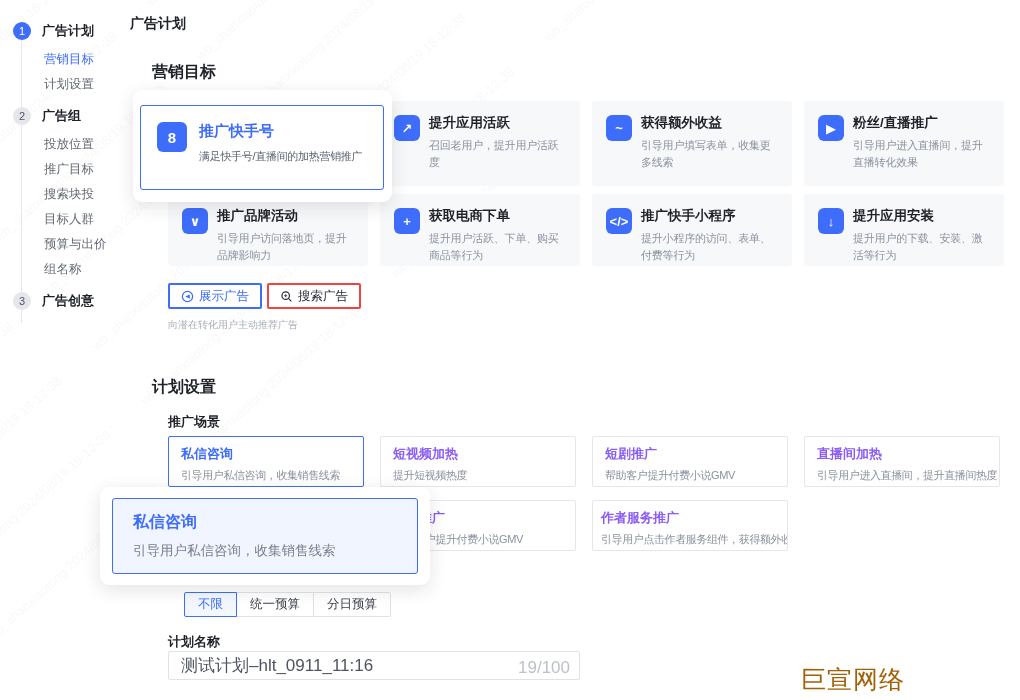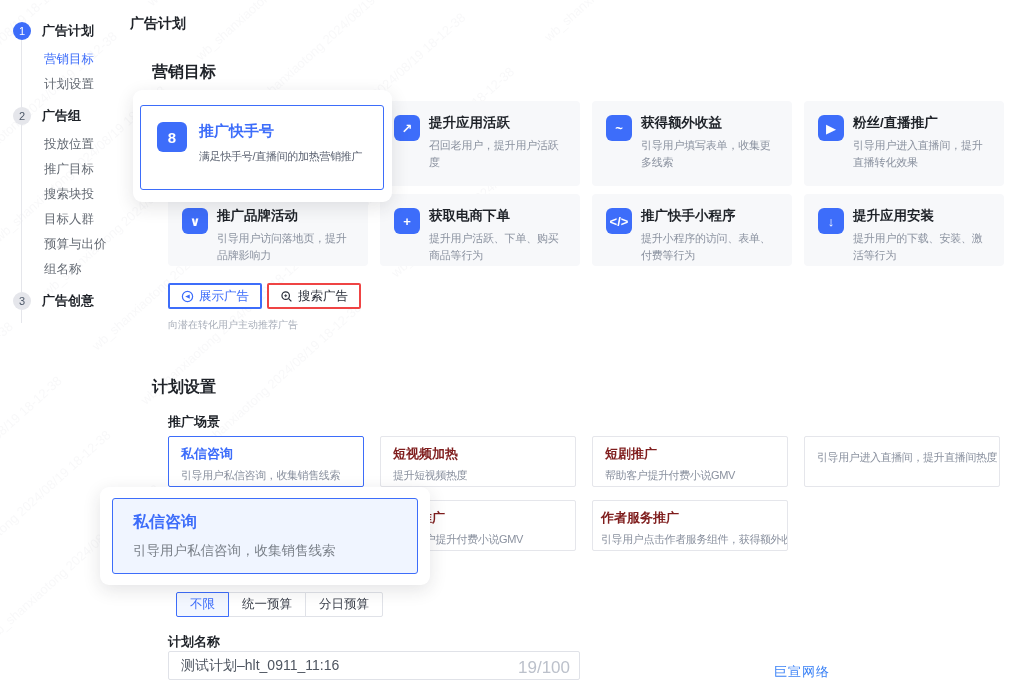--- a/index.html
+++ b/index.html
@@ -62,58 +62,58 @@
   }
   .ad-btn.selected { border-color:#3d6dfa; color:#3d6dfa; }
   #ad-hint { position:absolute; left:168px; top:318px; font-size:10px; color:#a7adb8; z-index:1; }
   
   #scene-grid {
     position:absolute; left:168px; top:436px; width:836px; z-index:1;
     display:grid; grid-template-columns:repeat(4,196px); grid-auto-rows:51px; gap:13px 16px;
   }
   .scene-card { background:#fff; border:1px solid #e5e6eb; border-radius:2px; padding:8px 12px; cursor:pointer; overflow:hidden; }
   .scene-card.selected { border-color:#3d6dfa; }
-  .scene-title { font-size:13px; font-weight:bold; color:#7f1d1d; white-space:nowrap; }
+  .scene-title { font-size:13px; font-weight:bold; color:#8b5cf6; white-space:nowrap; }
   .scene-card.selected .scene-title { color:#3d6dfa; }
   .scene-desc { font-size:11px; color:#8a919f; margin-top:5px; white-space:nowrap; letter-spacing:-.4px; }
   
   #budget { position:absolute; left:168px; top:592px; display:flex; z-index:1; }
   .budget-seg {
     height:25px; line-height:23px; padding:0 13px; font-size:12.5px; color:#3a3f4a;
     background:#fff; border:1px solid #e0e2e8; margin-left:-1px; cursor:pointer;
   }
-  .budget-seg:first-child { margin-left:8px; border-radius:2px 0 0 2px; }
+  .budget-seg:first-child { margin-left:16px; border-radius:2px 0 0 2px; }
   .budget-seg:last-child { border-radius:0 2px 2px 0; }
   .budget-seg.selected { background:#f3f7ff; border-color:#3d6dfa; color:#3d6dfa; position:relative; z-index:1; }
   
   #name-wrap { position:absolute; left:168px; top:651px; width:412px; height:29px; z-index:1; }
   #name-input {
     width:100%; height:100%; border:1px solid #e0e2e8; border-radius:2px; background:#fff;
-    font-family:inherit; font-size:14px; color:#4e5560; padding:0 52px 0 12px; outline:none;
+    font-family:inherit; font-size:17px; color:#4e5560; padding:0 52px 0 12px; outline:none;
   }
   #name-counter { position:absolute; right:10px; top:7px; font-size:17px; color:#bcc1cb; }
   
   .zoom-overlay { position:absolute; background:#fff; border-radius:9px; box-shadow:0 5px 18px rgba(31,35,41,.12); }
   #goal-overlay { left:133px; top:90px; width:259px; height:112px; padding:15px 8px 12px 7px; z-index:5; }
   #goal-overlay .inner {
     height:100%; border:1.5px solid #3d6dfa; border-radius:3px; background:#fff;
     padding:13px 12px 0 16px; display:flex; gap:12px;
   }
   #goal-overlay .tile { width:30px; height:30px; font-size:15px; margin-top:3px; }
   #goal-overlay .z-title { font-size:15px; font-weight:bold; color:#3d6dfa; margin-top:3px; white-space:nowrap; }
   #goal-overlay .z-desc { font-size:11px; color:#5a6170; margin-top:8px; white-space:nowrap; letter-spacing:-.3px; }
   #scene-overlay { left:100px; top:487px; width:330px; height:98px; padding:11px 12px; z-index:6; }
   #scene-overlay .inner {
     height:100%; border:1.5px solid #3d6dfa; border-radius:3px; background:#f0f5ff;
     padding:13px 20px;
   }
   #scene-overlay .z-title { font-size:16px; font-weight:bold; color:#3d6dfa; }
   #scene-overlay .z-desc { font-size:13.5px; color:#7a8089; margin-top:9px; white-space:nowrap; }
   
-  #brand { position:absolute; left:774px; top:663px; font-size:13px; color:#3b82f6; z-index:2; letter-spacing:1px; }
+  #brand { position:absolute; left:801px; top:663px; font-size:25px; color:#a16207; z-index:2; letter-spacing:1px; }
 </style>
 </head>
 <body>
 
 <div id="watermark">
     <span>wb_shanxiaotong 2024/08/19 18-12-38</span>
     <span>wb_shanxiaotong 2024/08/19 18-12-38</span>
     <span>wb_shanxiaotong 2024/08/19 18-12-38</span>
     <span>wb_shanxiaotong 2024/08/19 18-12-38</span>
     <span>wb_shanxiaotong 2024/08/19 18-12-38</span>
@@ -281,20 +281,21 @@
     </div>
     <div class="scene-card">
       <div class="scene-title">短视频加热</div>
       <div class="scene-desc">提升短视频热度</div>
     </div>
     <div class="scene-card">
       <div class="scene-title">短剧推广</div>
       <div class="scene-desc">帮助客户提升付费小说GMV</div>
     </div>
     <div class="scene-card">
+      <div class="scene-title">直播间加热</div>
       <div class="scene-desc">引导用户进入直播间，提升直播间热度</div>
     </div>
     <div class="scene-card" style="grid-column: 2;">
       <div class="scene-title">小说推广</div>
       <div class="scene-desc">帮助客户提升付费小说GMV</div>
     </div>
     <div class="scene-card" style="grid-column: 3; padding-left: 8px;">
       <div class="scene-title">作者服务推广</div>
       <div class="scene-desc">引导用户点击作者服务组件，获得额外收益</div>
     </div>

